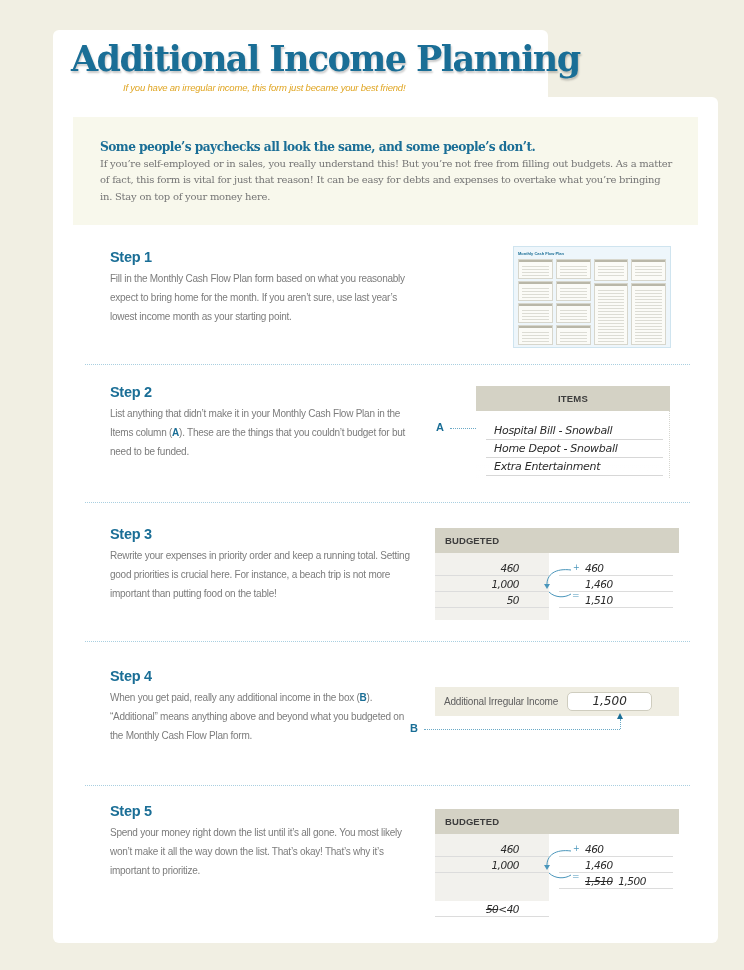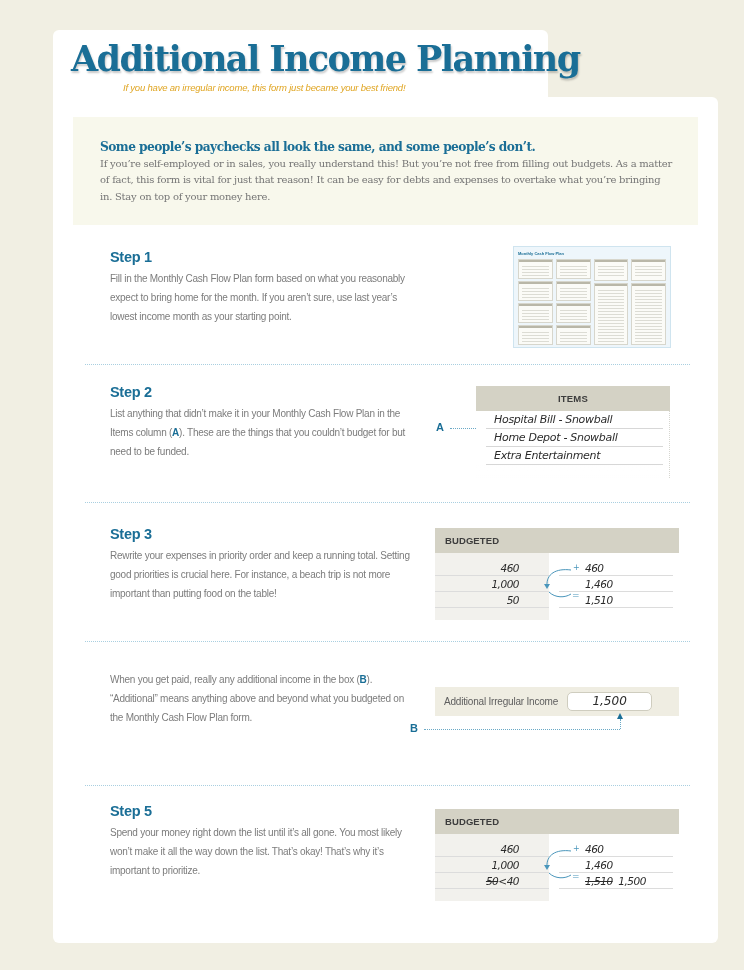--- a/index.html
+++ b/index.html
@@ -64,21 +64,21 @@
     content: ""; position: absolute; left: 3px; right: 3px; top: 4px; bottom: 2px;
     background: repeating-linear-gradient(#fbfbf7 0 2px, #dcdcd4 2px 3px);
   }
 
   
   .items-box { position: absolute; left: 476px; top: 386px; width: 194px; height: 92px; }
   .items-header {
     height: 25px; background: #d4d2c5; text-align: center; font-size: 9.5px; font-weight: bold;
     color: #3d3d3d; line-height: 25px; letter-spacing: 0.2px;
   }
-  .items-body { border-right: 1px dotted #d6d6d0; height: 67px; padding: 0 6px 0 10px; background: linear-gradient(#fff 80%, rgba(255,255,255,0.4)); }
+  .items-body { border-right: 1px dotted #d6d6d0; height: 67px; padding: 11px 6px 0 10px; background: linear-gradient(#fff 80%, rgba(255,255,255,0.4)); }
   .items-row {
     height: 18px; border-bottom: 1px solid #d7d7d7; font-family: "DejaVu Sans", sans-serif;
     font-size: 11px; font-style: italic; color: #2b2b2b; line-height: 18px; padding-left: 8px; white-space: nowrap;
     letter-spacing: -0.3px;
   }
   .marker-label {
     position: absolute; font-weight: bold; font-size: 11px; color: #1a6e96;
   }
   .marker-line { position: absolute; height: 0; border-top: 1px dotted #6ba9c6; }
   .marker-arrow {
@@ -203,20 +203,21 @@
     <path d="M40 12 C25 10 15 16 16 28" fill="none" stroke="#4a96bb" stroke-width="1"></path>
     <path d="M13 26 L16 31 L19 26" fill="#4a96bb"></path>
     <path d="M18 34 C24 40 34 40 40 36" fill="none" stroke="#4a96bb" stroke-width="1"></path>
     <text x="42" y="12" font-size="8" fill="#4a96bb" font-family="DejaVu Sans, sans-serif">+</text>
     <text x="41" y="40" font-size="9" fill="#4a96bb" font-family="DejaVu Sans, sans-serif">=</text>
   </svg>
 </div>
 <div class="separator" style="top:641px;"></div>
 
 <div class="step" style="top:667px;">
+  <div class="step-title">Step 4</div>
   <p class="step-body"><span>When you get paid, really any additional income in the box (</span><b>B</b><span>). “Additional” means anything above and beyond what you budgeted on the Monthly Cash Flow Plan form.</span></p>
 </div>
 <div class="income-box">
   <span class="income-label">Additional Irregular Income</span>
   <div class="income-input">1,500</div>
 </div>
 <div class="marker-label" style="left:410px; top:722px;">B</div>
 <div class="marker-line" style="left:424px; top:729px; width:196px;"></div>
 <div style="position:absolute; left:620px; top:719px; height:10px; border-left:1px dotted #6ba9c6;"></div>
 <div style="position:absolute; left:617px; top:713px; width:0; height:0; border-left:3px solid transparent; border-right:3px solid transparent; border-bottom:6px solid #1a6e96;"></div>
@@ -228,21 +229,21 @@
 </div>
 <div class="budget-table" style="top:809px;">
   <div class="bt-header">
     <div class="bt-h-budgeted">BUDGETED</div>
     <div class="bt-h-running">RUNNING TOTAL</div>
   </div>
   <div class="bt-body">
     <div class="bt-col-b">
       <div class="bt-cell">460</div>
       <div class="bt-cell">1,000</div>
-      <div class="bt-cell" style=""><span class="strike">50</span>&lt;<span>40</span></div>
+      <div class="bt-cell" style="margin-top:28px;"><span class="strike">50</span>&lt;<span>40</span></div>
     </div>
     <div class="bt-col-r">
       <div class="bt-cell">460</div>
       <div class="bt-cell">1,460</div>
       <div class="bt-cell"><span class="strike">1,510</span>&nbsp;&nbsp;<span>1,500</span></div>
     </div>
   </div>
   <svg class="bt-curve" width="50" height="50" viewBox="0 0 50 50">
     <path d="M40 12 C25 10 15 16 16 28" fill="none" stroke="#4a96bb" stroke-width="1"></path>
     <path d="M13 26 L16 31 L19 26" fill="#4a96bb"></path>

